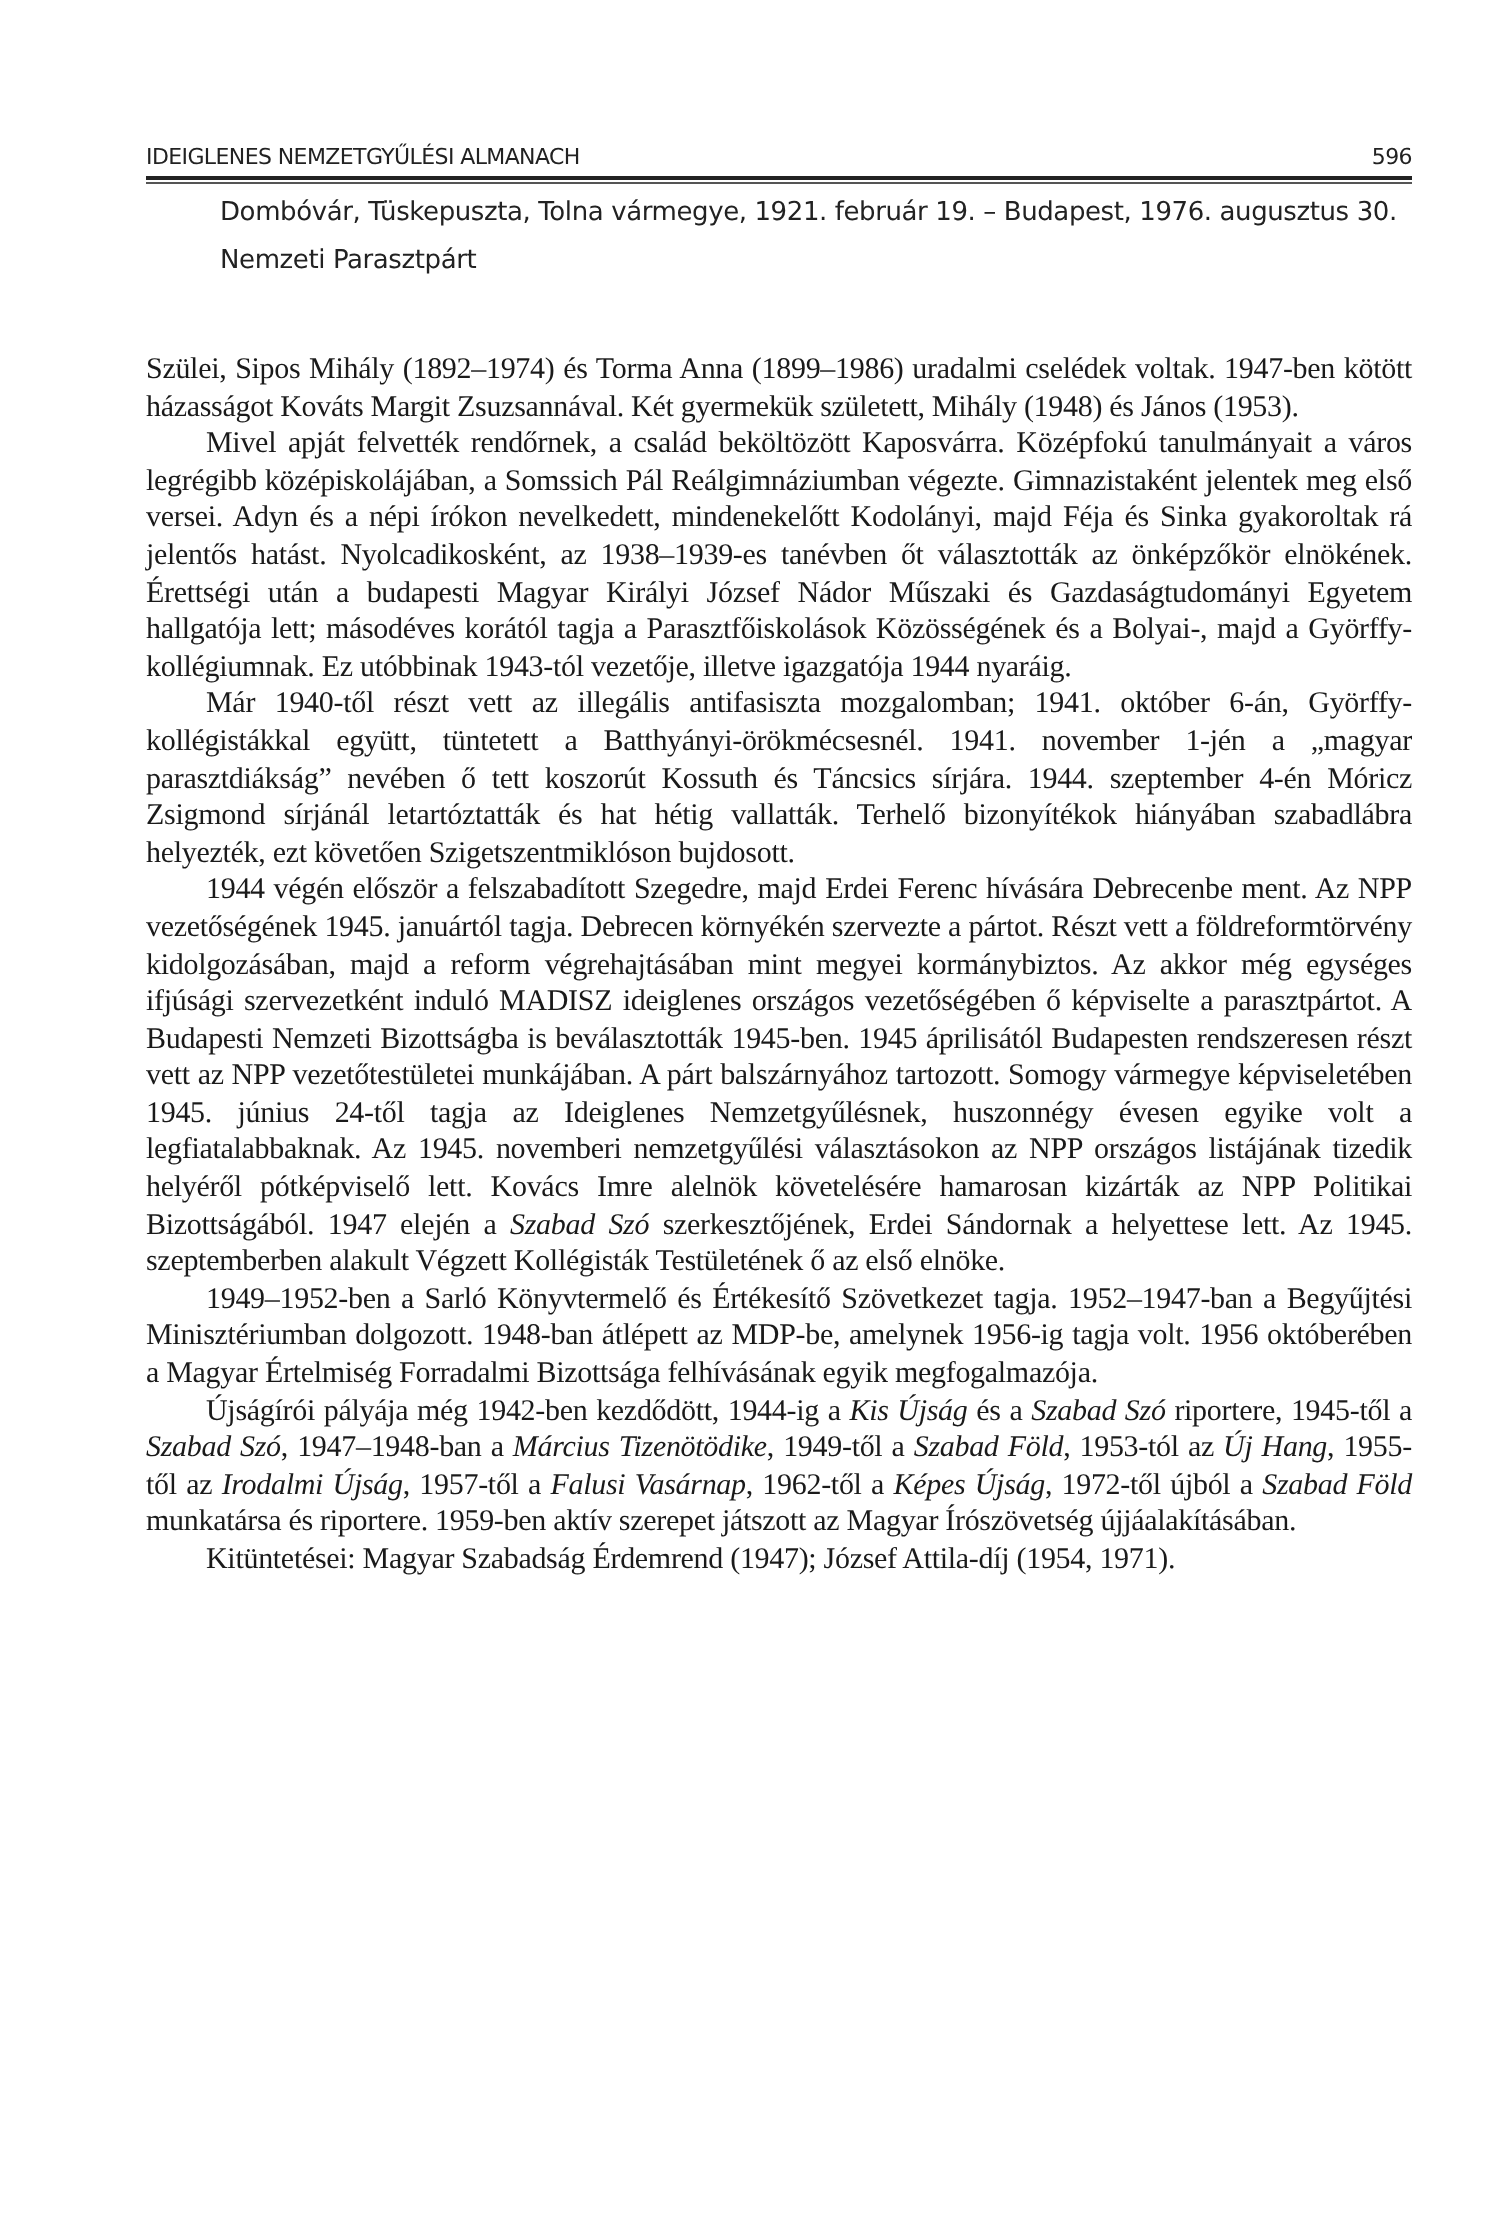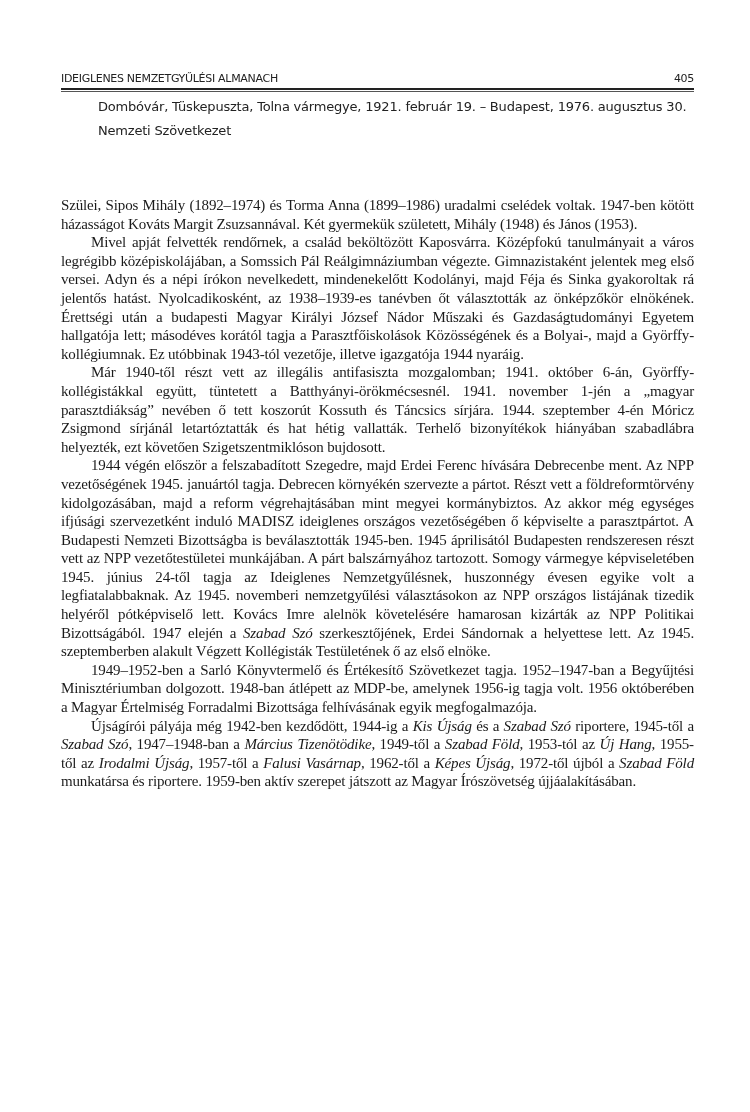--- a/index.html
+++ b/index.html
@@ -1,61 +1,62 @@
 <!DOCTYPE html>
 <html><head>
 <meta charset="utf-8">
 <style>
   html, body { margin: 0; padding: 0; }
   body {
     width: 750px; height: 1112px; background: #ffffff; position: relative; overflow: hidden;
     color: #1a1a1a;
   }
-  .page { position: absolute; left: 61px; top: 72px; width: 633px; }
+  .page { position: absolute; left: 73px; top: 72px; width: 633px; }
   .running-head {
     display: flex; justify-content: space-between; align-items: flex-end;
     font-family: "DejaVu Sans", sans-serif; font-size: 11px; letter-spacing: -0.3px;
     color: #222; height: 14px; line-height: 14px;
   }
   .rule-thick { height: 2px; background: #222; margin-top: 2px; }
   .rule-thin { height: 1px; background: #555; margin-top: 1px; }
   .name {
     font-family: "DejaVu Sans", sans-serif; font-weight: 300; font-size: 27px;
     letter-spacing: -0.5px; margin-top: 31px; line-height: 32px; color: #1e1e1e;
   }
   .birth, .party {
     font-family: "DejaVu Sans", sans-serif; font-size: 13px; line-height: 18px;
     letter-spacing: -0.2px; color: #222; text-align: justify; margin-left: 37px;
   }
   .birth { margin-top: 6px; }
   .party { margin-top: 6px; }
   .body {
-    margin-top: 56px;
+    margin-top: 36px;
     font-family: "Liberation Serif", serif; font-size: 15px; line-height: 18.6px;
     color: #1a1a1a; text-align: justify; letter-spacing: -0.15px;
   }
   .body p { margin: 0; text-indent: 30px; }
   .body p.first { text-indent: 0; }
   .body i { }
 </style>
 </head>
 <body>
 
 <div class="page">
   <div class="running-head">
     <span>IDEIGLENES NEMZETGYŰLÉSI ALMANACH</span>
-    <span>405</span>
+    <span>596</span>
   </div>
   <div class="rule-thick"></div>
   <div class="rule-thin"></div>
 
   <div class="birth">Dombóvár, Tüskepuszta, Tolna vármegye, 1921. február 19. – Budapest, 1976. augusztus 30.</div>
-  <div class="party">Nemzeti Szövetkezet</div>
+  <div class="party">Nemzeti Parasztpárt</div>
 
   <div class="body" id="body">
       <p class="first"><span>Szülei, Sipos Mihály (1892–1974) és Torma Anna (1899–1986) uradalmi cselédek voltak. 1947-ben kötött házasságot Kováts Margit Zsuzsannával. Két gyermekük született, Mihály (1948) és János (1953).</span></p>
       <p><span>Mivel apját felvették rendőrnek, a család beköltözött Kaposvárra. Középfokú tanulmányait a város legrégibb középiskolájában, a Somssich Pál Reálgimnáziumban végezte. Gimnazistaként jelentek meg első versei. Adyn és a népi írókon nevelkedett, mindenekelőtt Kodolányi, majd Féja és Sinka gyakoroltak rá jelentős hatást. Nyolcadikosként, az 1938–1939-es tanévben őt választották az önképzőkör elnökének. Érettségi után a budapesti Magyar Királyi József Nádor Műszaki és Gazdaságtudományi Egyetem hallgatója lett; másodéves korától tagja a Parasztfőiskolások Közösségének és a Bolyai-, majd a Györffy-kollégiumnak. Ez utóbbinak 1943-tól vezetője, illetve igazgatója 1944 nyaráig.</span></p>
       <p><span>Már 1940-től részt vett az illegális antifasiszta mozgalomban; 1941. október 6-án, Györffy-kollégistákkal együtt, tüntetett a Batthyányi-örökmécsesnél. 1941. november 1-jén a „magyar parasztdiákság” nevében ő tett koszorút Kossuth és Táncsics sírjára. 1944. szeptember 4-én Móricz Zsigmond sírjánál letartóztatták és hat hétig vallatták. Terhelő bizonyítékok hiányában szabadlábra helyezték, ezt követően Szigetszentmiklóson bujdosott.</span></p>
       <p><span>1944 végén először a felszabadított Szegedre, majd Erdei Ferenc hívására Debrecenbe ment. Az NPP vezetőségének 1945. januártól tagja. Debrecen környékén szervezte a pártot. Részt vett a földreformtörvény kidolgozásában, majd a reform végrehajtásában mint megyei kormánybiztos. Az akkor még egységes ifjúsági szervezetként induló MADISZ ideiglenes országos vezetőségében ő képviselte a parasztpártot. A Budapesti Nemzeti Bizottságba is beválasztották 1945-ben. 1945 áprilisától Budapesten rendszeresen részt vett az NPP vezetőtestületei munkájában. A párt balszárnyához tartozott. Somogy vármegye képviseletében 1945. június 24-től tagja az Ideiglenes Nemzetgyűlésnek, huszonnégy évesen egyike volt a legfiatalabbaknak. Az 1945. novemberi nemzetgyűlési választásokon az NPP országos listájának tizedik helyéről pótképviselő lett. Kovács Imre alelnök követelésére hamarosan kizárták az NPP Politikai Bizottságából. 1947 elején a </span><i>Szabad Szó</i><span> szerkesztőjének, Erdei Sándornak a helyettese lett. Az 1945. szeptemberben alakult Végzett Kollégisták Testületének ő az első elnöke.</span></p>
       <p><span>1949–1952-ben a Sarló Könyvtermelő és Értékesítő Szövetkezet tagja. 1952–1947-ban a Begyűjtési Minisztériumban dolgozott. 1948-ban átlépett az MDP-be, amelynek 1956-ig tagja volt. 1956 októberében a Magyar Értelmiség Forradalmi Bizottsága felhívásának egyik megfogalmazója.</span></p>
       <p><span>Újságírói pályája még 1942-ben kezdődött, 1944-ig a </span><i>Kis Újság</i><span> és a </span><i>Szabad Szó</i><span> riportere, 1945-től a </span><i>Szabad Szó</i><span>, 1947–1948-ban a </span><i>Március Tizenötödike</i><span>, 1949-től a </span><i>Szabad Föld</i><span>, 1953-tól az </span><i>Új Hang</i><span>, 1955-től az </span><i>Irodalmi Újság</i><span>, 1957-től a </span><i>Falusi Vasárnap</i><span>, 1962-től a </span><i>Képes Újság</i><span>, 1972-től újból a </span><i>Szabad Föld</i><span> munkatársa és riportere. 1959-ben aktív szerepet játszott az Magyar Írószövetség újjáalakításában.</span></p>
+      <p><span>Kitüntetései: Magyar Szabadság Érdemrend (1947); József Attila-díj (1954, 1971).</span></p>
     </div>
 </div>
 
 </body></html>

